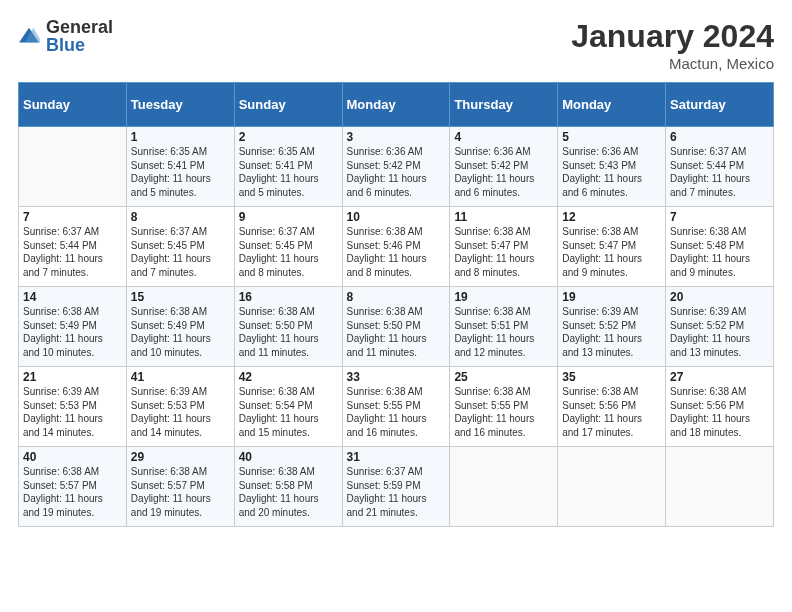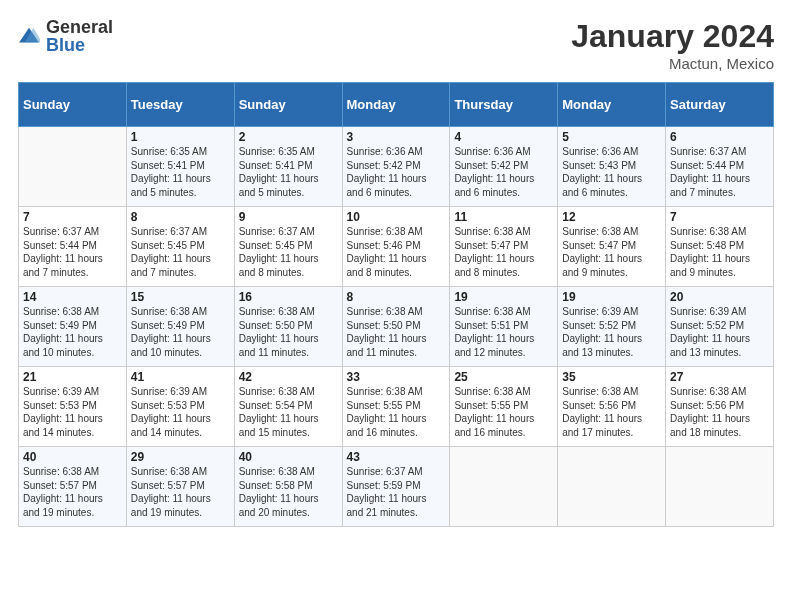--- a/index.html
+++ b/index.html
@@ -261,21 +261,21 @@
           </td>
           <td>
             <span class="day-number">29</span>
             <div class="day-info">Sunrise: 6:38 AM<br>Sunset: 5:57 PM<br>Daylight: 11 hours and 19 minutes.</div>
           </td>
           <td>
             <span class="day-number">40</span>
             <div class="day-info">Sunrise: 6:38 AM<br>Sunset: 5:58 PM<br>Daylight: 11 hours and 20 minutes.</div>
           </td>
           <td>
-            <span class="day-number">43</span>
+            <span class="day-number">31</span>
             <div class="day-info">Sunrise: 6:37 AM<br>Sunset: 5:59 PM<br>Daylight: 11 hours and 21 minutes.</div>
           </td>
           <td class="empty-cell"></td>
           <td class="empty-cell"></td>
           <td class="empty-cell"></td>
         </tr>
       </tbody>
   </table>
 </div>
 

